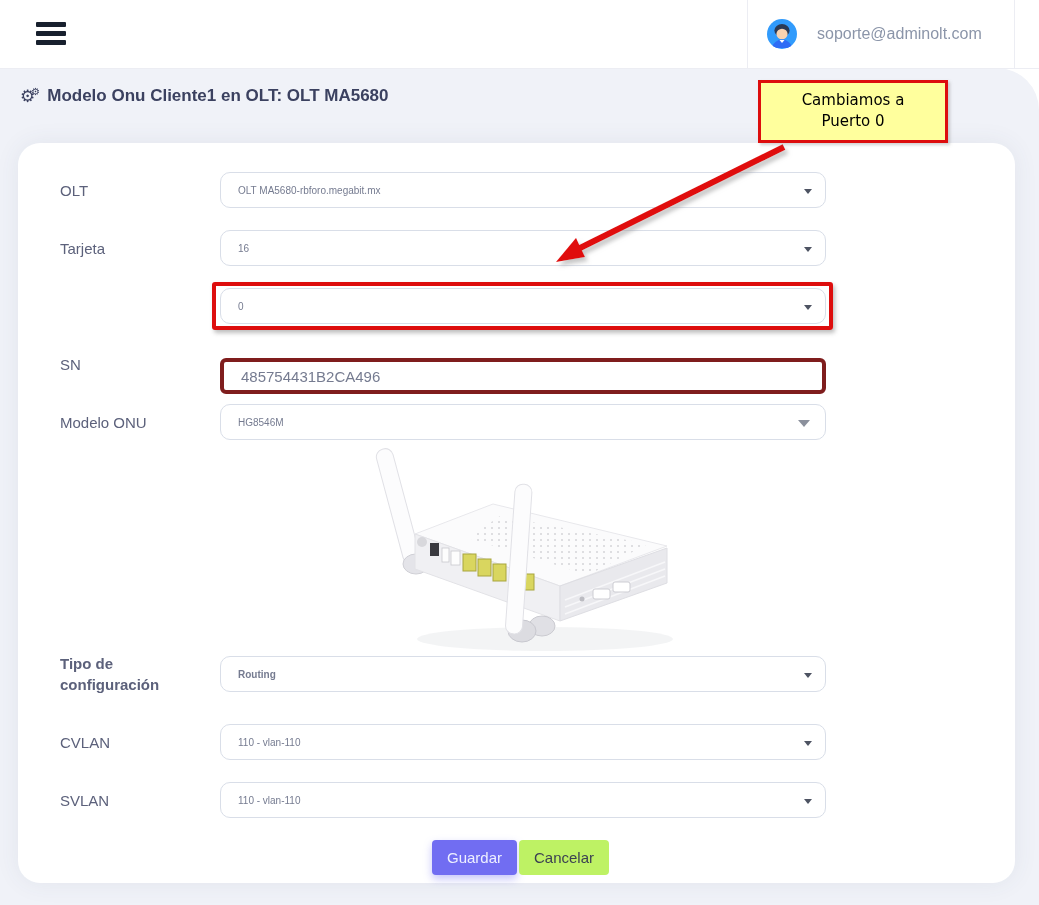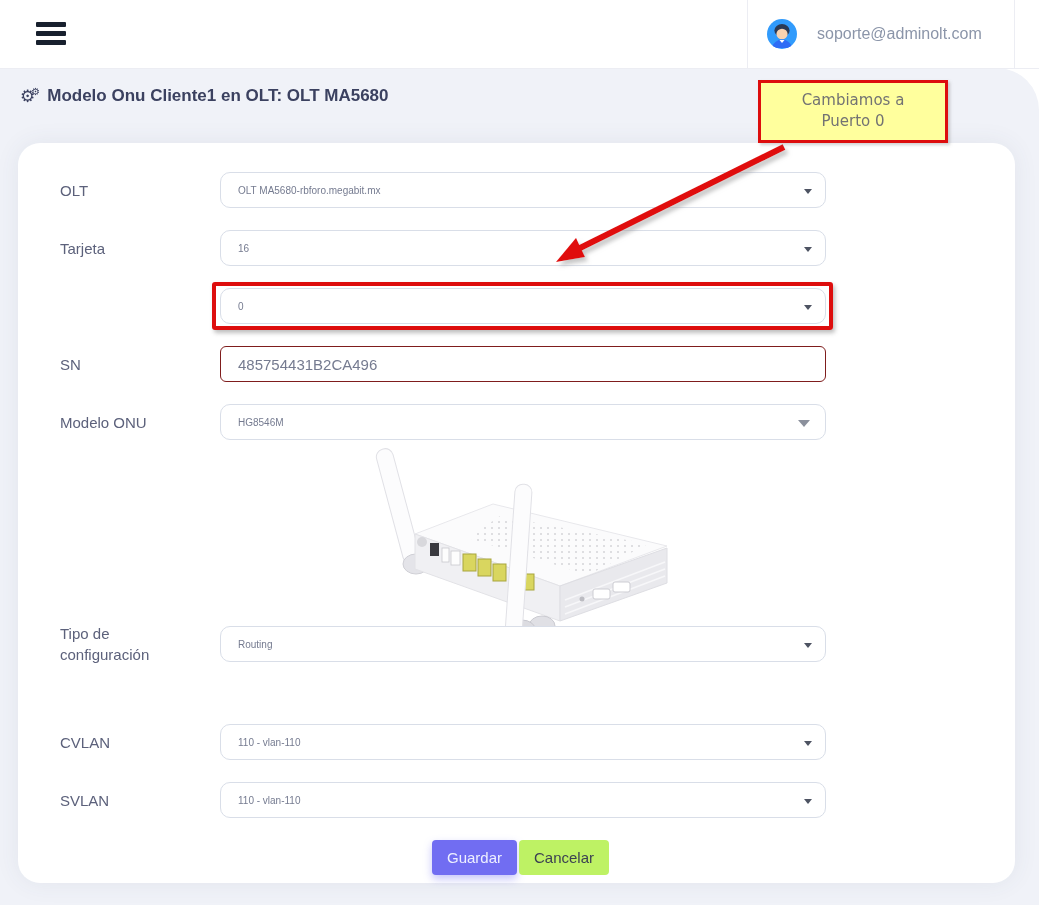--- a/index.html
+++ b/index.html
@@ -30,36 +30,36 @@
   .form-row{position:absolute;left:0;width:997px;height:19px;}
   .row-label{position:absolute;left:42px;top:0;width:135px;height:36px;display:flex;align-items:center;
              color:#5c617b;font-size:15px;line-height:21px;}
   .select-box{position:absolute;left:202px;top:0;width:606px;height:36px;box-sizing:border-box;
               background:#fff;border:1px solid #d9dee8;border-radius:10px;
               display:flex;align-items:center;padding:0 17px;color:#757b90;font-size:10px;cursor:pointer;}
   .caret{position:absolute;right:13px;top:16px;width:0;height:0;
          border-left:4px solid transparent;border-right:4px solid transparent;border-top:5px solid #4d5362;}
   .caret-lg{right:15px;top:15px;border-left:6px solid transparent;border-right:6px solid transparent;
             border-top:7px solid #8b909c;}
-  .field-input{position:absolute;left:202px;top:0;width:606px;height:36px;box-sizing:border-box;
-               background:#fff;border:1px solid #7f1d1d;border-radius:6px;padding:0 17px;
+  .field-input{position:absolute;left:202px;top:12px;width:606px;height:36px;box-sizing:border-box;
+               background:#fff;border:4px solid #7f1d1d;border-radius:6px;padding:0 17px;
                color:#757b90;font-size:15px;font-family:"Liberation Sans",sans-serif;outline:none;}
   .red-outline{position:absolute;left:194px;top:139px;width:621px;height:48px;box-sizing:border-box;
                border:4px solid #dd0d0d;border-radius:3px;z-index:5;pointer-events:none;
                box-shadow:2px 3px 4px rgba(110,110,110,.45);}
   .img-wrap{position:absolute;left:332px;top:299px;width:330px;height:216px;}
   .btn-row{position:absolute;left:0;top:697px;width:997px;height:35px;}
   .btn{position:absolute;top:0;height:35px;border:none;border-radius:4px;font-size:15px;
        font-family:"Liberation Sans",sans-serif;cursor:pointer;}
   .btn-save{left:414px;width:85px;background:#716df2;color:#eef0ff;box-shadow:0 4px 9px rgba(113,109,242,.4);}
   .btn-cancel{left:501px;width:90px;background:#bef264;color:#3c4152;}
   
   .callout{position:absolute;left:758px;top:80px;width:184px;box-sizing:content-box;
            background:#ffff9d;border:3px solid #dd0d0d;text-align:center;
-           font-family:"DejaVu Sans",sans-serif;font-size:15px;color:#737373;line-height:21px;
+           font-family:"DejaVu Sans",sans-serif;font-size:15px;color:#000000;line-height:21px;
            padding:7px 0 8px;z-index:40;box-shadow:2px 2px 3px rgba(120,120,120,.35);}
   .arrow-layer{position:absolute;left:0;top:0;width:1039px;height:905px;z-index:35;pointer-events:none;}
 </style>
 </head>
 <body>
 
 <div class="topbar">
   <div class="burger">
     <span></span>
       <span></span>
@@ -172,21 +172,21 @@
         <rect x="263" y="140" width="17" height="10" rx="2" fill="#ffffff" stroke="#cdcdd3" stroke-width="1"></rect>
 
         <ellipse cx="192" cy="184" rx="13" ry="10" fill="#e0e0e5" stroke="#cbcbd1" stroke-width="1"></ellipse>
         <ellipse cx="172" cy="189" rx="14" ry="11" fill="#dcdce1" stroke="#c8c8cf" stroke-width="1"></ellipse>
         <g transform="rotate(4 168 120)">
           <rect x="160" y="42" width="17" height="150" rx="8" fill="#fcfcfd" stroke="#e1e1e6" stroke-width="1"></rect>
         </g>
       </svg>
     </div>
 
-    <div class="form-row" style="top:483px;">
+    <div class="form-row" style="top:513px;font-weight:bold;">
       <div class="row-label">Tipo de configuración</div>
       <div class="select-box">
         <span>Routing</span>
         <span class="caret"></span>
       </div>
     </div>
 
     <div class="form-row" style="top:581px;">
       <div class="row-label">CVLAN</div>
       <div class="select-box">

